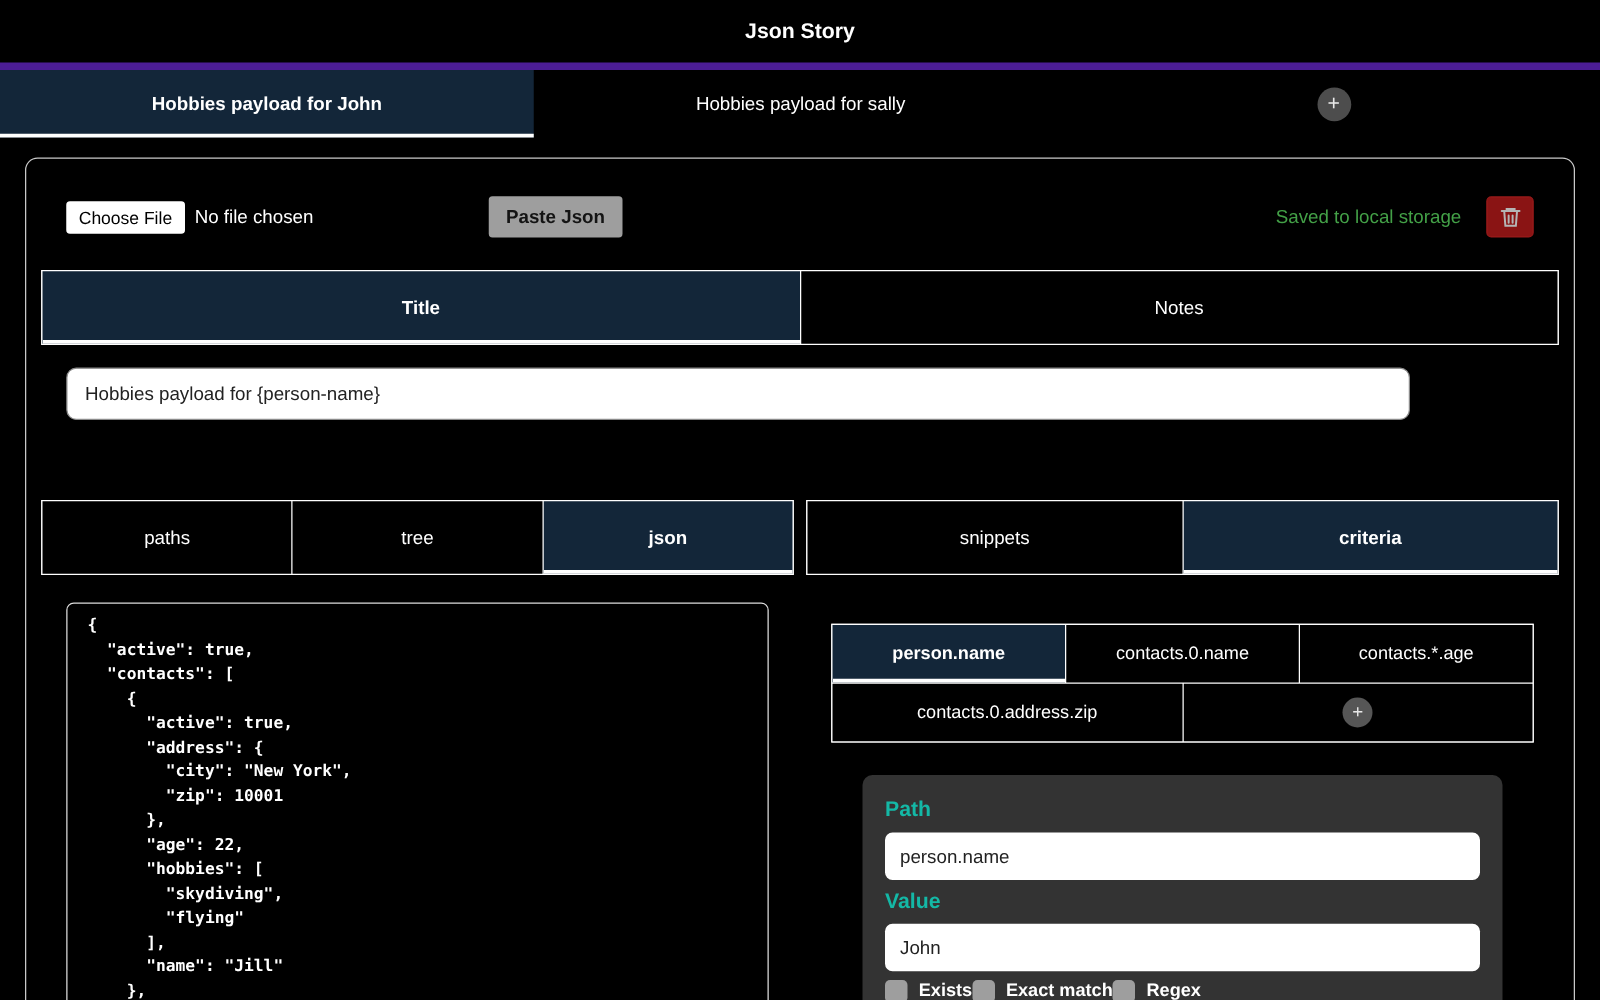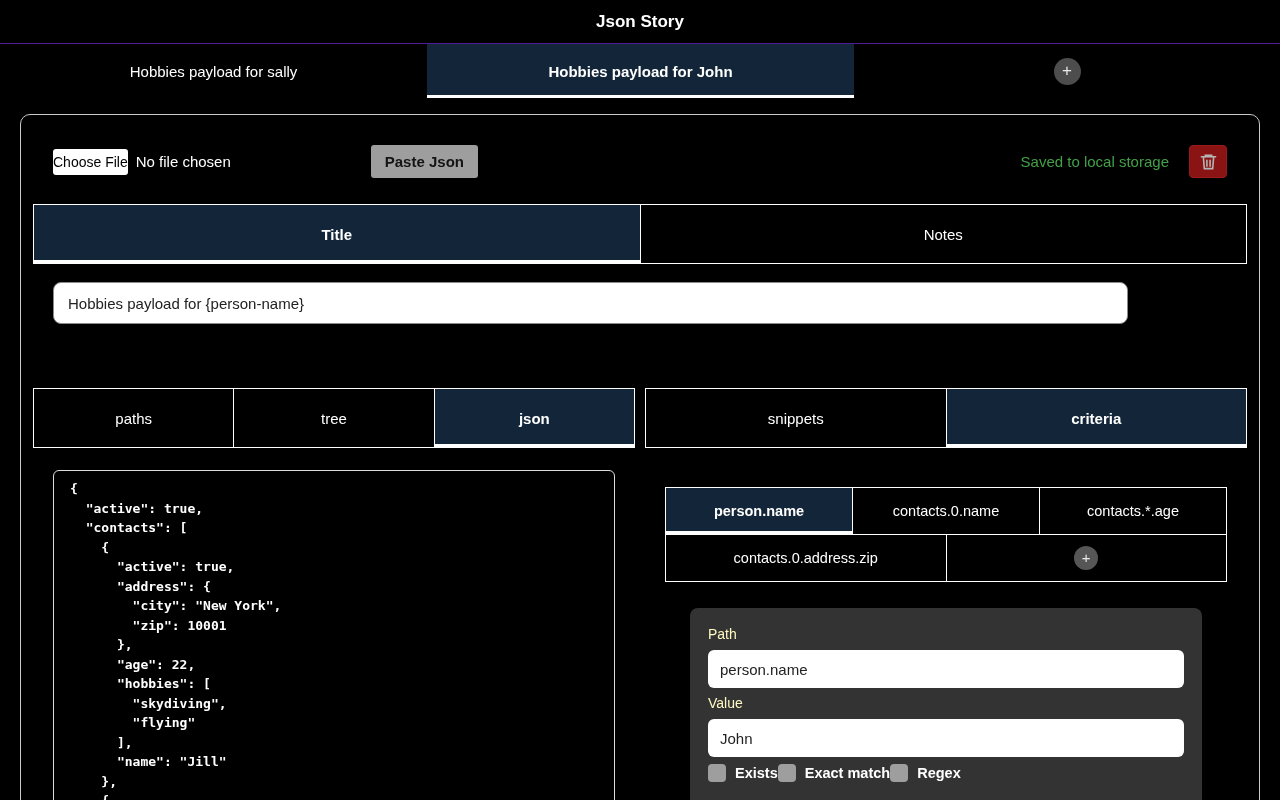--- a/index.html
+++ b/index.html
@@ -5,22 +5,22 @@
   * { box-sizing: border-box; }
   html, body {
     margin: 0; padding: 0;
     width: 1280px; height: 800px;
     background: #000; color: #fff;
     font-family: "Liberation Sans", sans-serif;
     overflow: hidden;
   }
   
   .app-header {
-    height: 44px; display: flex; align-items: center; justify-content: center;
-    font-weight: bold; font-size: 17px; border-bottom: 1px solid #4c1d95;
+    height: 56px; display: flex; align-items: center; justify-content: center;
+    font-weight: bold; font-size: 17px; border-bottom: 6px solid #4c1d95;
   }
   
   .story-bar { display: flex; height: 54px; }
   .story-tab {
     width: 427px; display: flex; align-items: center; justify-content: center;
     font-size: 15px; cursor: pointer;
   }
   .story-tab.active {
     background: #132639; font-weight: bold;
     box-shadow: inset 0 -3px 0 0 #fff;
@@ -34,21 +34,21 @@
   }
   .circle-btn.small { width: 24px; height: 24px; font-size: 15px; background: #565656; }
   
   .story-panel {
     margin: 16px 20px 0; border: 1px solid #c9c9c9; border-radius: 10px;
     padding: 30px 12px; height: 700px;
   }
   
   .toolbar { display: flex; align-items: center; margin: 0 20px 26px; }
   .file-btn {
-    background: #fff; color: #000; font-size: 14px; padding: 5px 0;
+    background: #fff; color: #000; font-size: 14px; padding: 5px 10px;
     border-radius: 3px; margin-right: 8px; cursor: pointer; white-space: nowrap;
   }
   .file-text { font-size: 15px; }
   .paste-btn {
     margin-left: 140px; background: #9e9e9e; color: #141414; font-weight: bold;
     font-size: 15px; border: none; border-radius: 3px; padding: 8px 14px; cursor: pointer;
     font-family: "Liberation Sans", sans-serif;
   }
   .spacer { flex: 1; }
   .saved-status { color: #43a047; font-size: 15px; margin-right: 20px; }
@@ -92,40 +92,40 @@
   .ctab {
     grid-column: span 2; background: #000; display: flex; align-items: center;
     justify-content: center; font-size: 14.5px; cursor: pointer;
   }
   .ctab.wide { grid-column: span 3; }
   .ctab.active { background: #132639; font-weight: bold; box-shadow: inset 0 -3px 0 0 #fff; }
   .criteria-card {
     margin: 26px 25px 0; background: #333; border-radius: 8px;
     padding: 18px 18px 40px; height: 230px;
   }
-  .field-label { display: block; font-size: 14px; font-weight: normal; color: #fef9c3; }
+  .field-label { display: block; font-size: 17px; font-weight: bold; color: #14b8a6; }
   .card-input {
     width: 100%; height: 38px; margin: 8px 0 7px; border: none; border-radius: 6px;
     background: #fff; color: #222; font-size: 15px; padding: 0 12px;
     font-family: "Liberation Sans", sans-serif;
   }
   .checks { display: flex; align-items: center; margin-top: 0; }
   .check { display: flex; align-items: center; gap: 9px; font-size: 14.5px; font-weight: bold; cursor: pointer; }
   .cb { width: 18px; height: 18px; background: #9e9e9e; border-radius: 4px; flex: 0 0 auto; }
 </style>
 </head>
 <body>
 
 <header class="app-header">
   <span>Json Story</span>
 </header>
 
 <nav class="story-bar">
+  <div class="story-tab active">Hobbies payload for John</div>
   <div class="story-tab">Hobbies payload for sally</div>
-  <div class="story-tab active">Hobbies payload for John</div>
   <div class="story-filler">
     <button class="circle-btn">
       <span>+</span>
     </button>
   </div>
 </nav>
 
 <main class="story-panel">
 
   <div class="toolbar">

